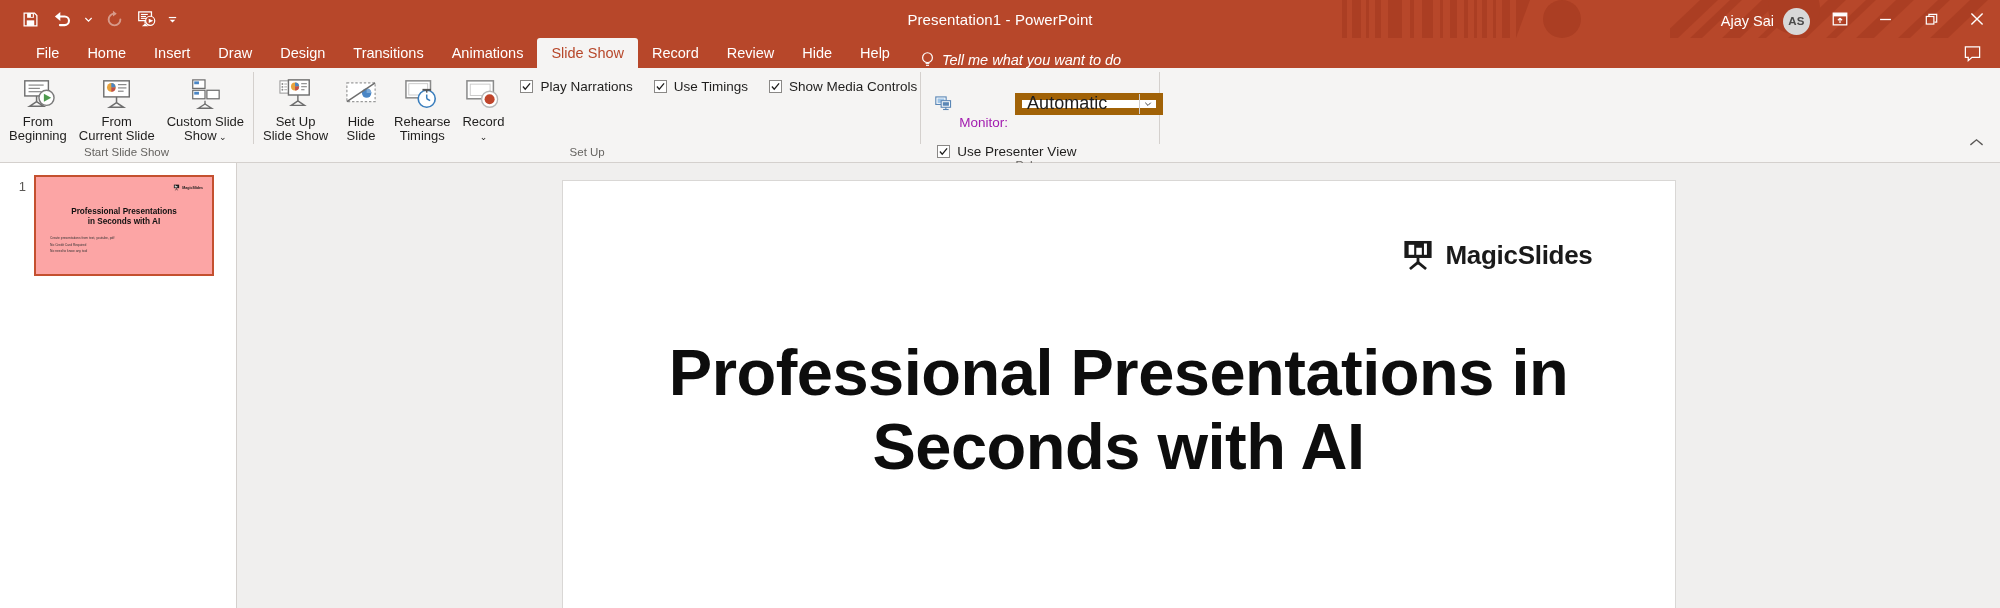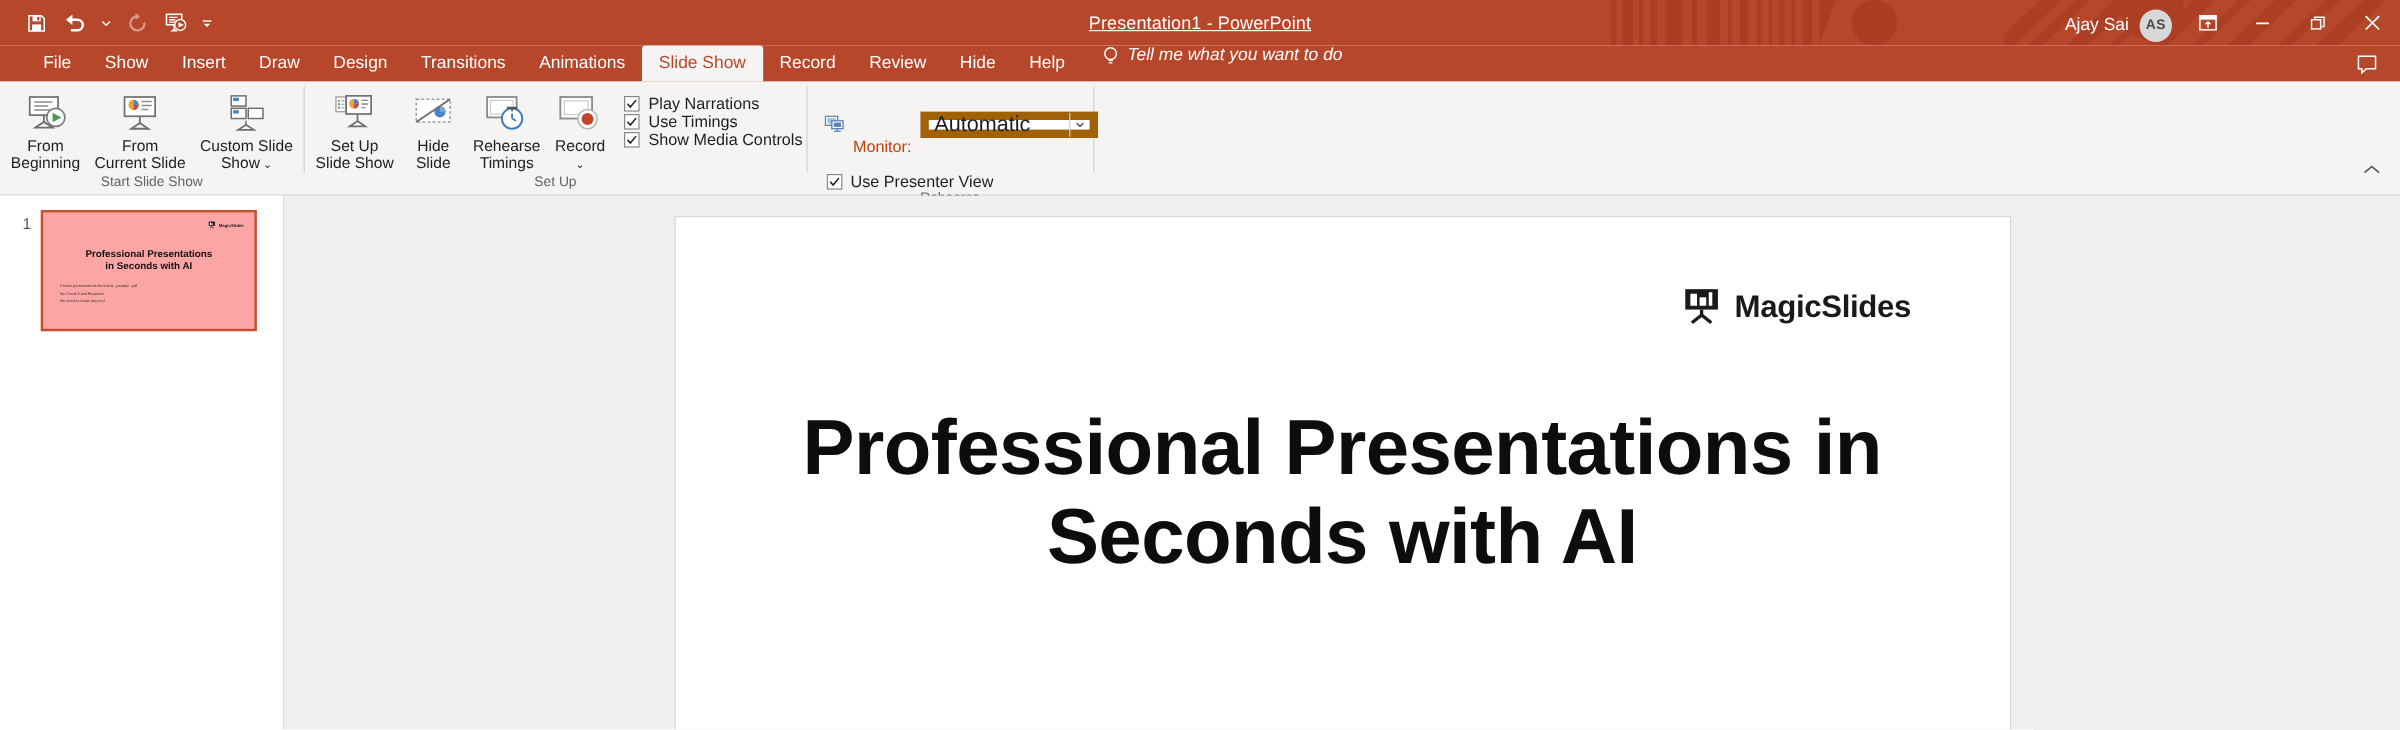--- a/index.html
+++ b/index.html
@@ -42,21 +42,20 @@
   .qat-btn.disabled { opacity: 0.45; }
 
   .title-text {
     position: absolute;
     left: 0; right: 0;
     text-align: center;
     color: #ffffff;
     font-size: 15px;
     letter-spacing: 0.1px;
     pointer-events: none;
-    text-decoration: underline;
   }
 
   .tb-right {
     margin-left: auto;
     display: flex;
     align-items: flex-end;
     z-index: 3;
     height: 38px;
   }
   .account {
@@ -95,21 +94,21 @@
     font-size: 14.5px;
     cursor: pointer;
     white-space: nowrap;
   }
   .tab.active {
     background: #f5f4f3;
     color: #b7472a;
     border-radius: 3px 3px 0 0;
   }
   .tellme {
-    display: flex; align-items: flex-start; gap: 7px;
+    display: flex; align-items: flex-end; gap: 7px;
     color: #ffffff; font-size: 14.5px;
     padding: 0 12px 0 16px;
     cursor: pointer;
     font-style: italic;
   }
   .comments-btn {
     margin-left: auto; display:flex; align-items:center;
     padding: 0 18px; cursor: pointer;
   }
 
@@ -153,32 +152,32 @@
     border-radius: 2px;
     min-width: 54px;
   }
   .bigbtn .ico { height: 36px; display: flex; align-items: center; justify-content: center; }
   .bigbtn .lbl {
     font-size: 13px; color: #1f1e1d; text-align: center;
     line-height: 14px; margin-top: 2px; white-space: pre-line;
   }
   .bigbtn .lbl .caret { font-size: 9px; }
 
-  .checks { display: flex; flex-direction: column; justify-content: flex-start; padding: 6px 0 0 10px; gap: 0;}
+  .checks { display: flex; flex-direction: row; justify-content: flex-start; padding: 6px 0 0 10px; gap: 21px;}
   .chkrow { display: flex; align-items: center; gap: 7px; cursor: pointer; }
   .chkbox {
     width: 13px; height: 13px; border: 1px solid #8a8886; background: #fff;
     display: flex; align-items: center; justify-content: center;
     flex: none;
   }
   .chkmark { width: 9px; height: 9px; }
   .chklbl { font-size: 13.5px; color: #1f1e1d; white-space: nowrap; }
 
   .monitor-row { display: flex; align-items: center; gap: 7px; padding-top: 4px; }
-  .monitor-lbl { font-size: 13.5px; color: #c2410c; margin-top: 38px; }
+  .monitor-lbl { font-size: 13.5px; color: #a21caf; margin-top: 38px; }
   .combo {
     width: 148px; height: 22px;
     border: 7px solid #a16207; background: #fff;
     display: flex; align-items: center;
     font-size: 18px; color: #1f1e1d;
     padding-left: 5px; cursor: pointer;
   }
   .combo .val { flex: 1; }
   .combo .arrow {
     width: 17px; height: 20px; border-left: 1px solid #d0cece;
@@ -375,21 +374,21 @@
     <div class="wbtn close">
       <svg width="14" height="14" viewBox="0 0 12 12">
         <path d="M1.2 1.2l9.6 9.6M10.8 1.2l-9.6 9.6" stroke="#fff" stroke-width="1.2"></path>
       </svg>
     </div>
   </div>
 </div>
 
 <div class="tabbar">
   <div class="tab">File</div>
-  <div class="tab">Show</div>
+  <div class="tab">Home</div>
   <div class="tab">Insert</div>
   <div class="tab">Draw</div>
   <div class="tab">Design</div>
   <div class="tab">Transitions</div>
   <div class="tab">Animations</div>
   <div class="tab active">Slide Show</div>
   <div class="tab">Record</div>
   <div class="tab">Review</div>
   <div class="tab">Hide</div>
   <div class="tab">Help</div>

